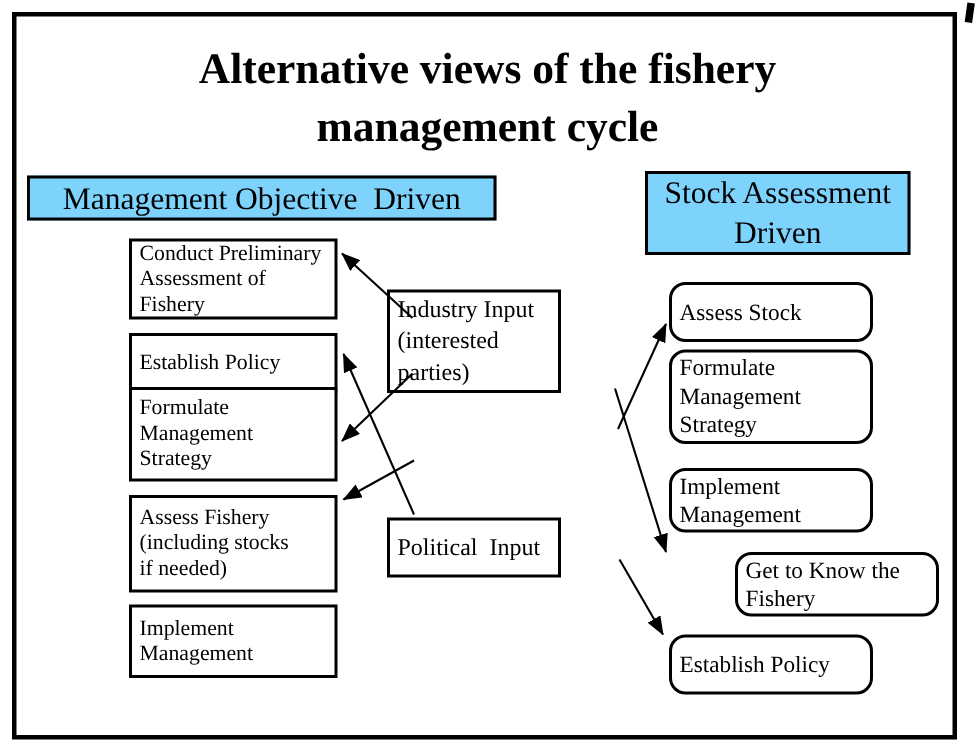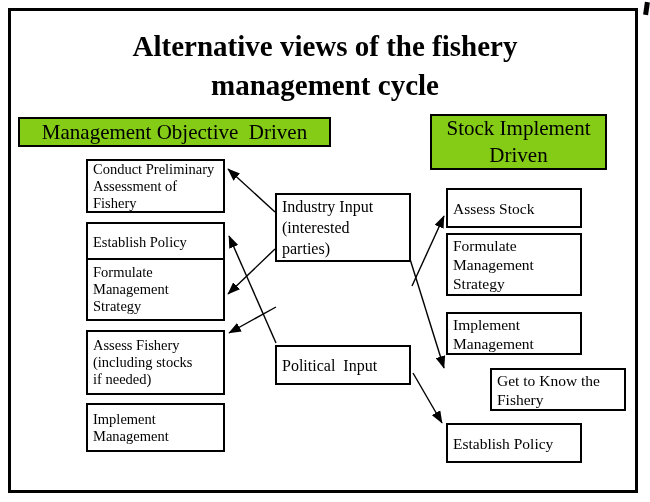--- a/index.html
+++ b/index.html
@@ -21,52 +21,52 @@
   }
   .title{
     position:absolute;left:20px;top:27px;width:610px;
     text-align:center;
     font-size:29px;line-height:39px;
     white-space:pre-wrap;
     font-weight:bold;
   }
   .hdr{
     position:absolute;
-    border:2.5px solid #000;background:#84cc16;
+    border:2.5px solid #000;background:#7dd3fc;
     display:flex;align-items:center;justify-content:center;
     text-align:center;
     font-size:21px;line-height:27px;
     white-space:pre-wrap;
   }
   .hdr-left{left:18px;top:117px;width:309px;height:26px;}
   .hdr-right{left:430px;top:114px;width:173px;height:52px;}
   .box{
     position:absolute;
     border:2.5px solid #000;background:#fff;
     display:flex;align-items:center;
     padding:18px 5px;box-sizing:border-box;
     white-space:pre-wrap;
   }
   .box-l{left:86px;width:139px;font-size:14.5px;line-height:17px;}
-  .box-m{left:275px;width:136px;font-size:16px;line-height:21px;}
-  .box-r{left:446px;width:136px;font-size:15.5px;line-height:19px;}
+  .box-m{left:258px;width:116px;font-size:16px;line-height:21px;}
+  .box-r{left:446px;width:136px;font-size:15.5px;line-height:19px;border-radius:11px;}
   #edge-layer{position:absolute;left:0;top:0;width:650px;height:502px;pointer-events:none;}
 </style>
 </head>
 <body>
 
 <div class="slide">
   <div class="outer-border"></div>
   <div class="corner-mark"></div>
 
   <div class="title">Alternative views of the fishery
 management cycle</div>
 
   <div class="hdr hdr-left">Management Objective  Driven</div>
-  <div class="hdr hdr-right">Stock Implement
+  <div class="hdr hdr-right">Stock Assessment
 Driven</div>
 
   <div class="box box-l" style="top:159px;height:54px;">Conduct Preliminary
 Assessment of
 Fishery</div>
   <div class="box box-l" style="top:222px;height:24px;">Establish Policy</div>
   <div class="box box-l" style="top:258px;height:63px;">Formulate
 Management
 Strategy</div>
   <div class="box box-l" style="top:330px;height:65px;">Assess Fishery

